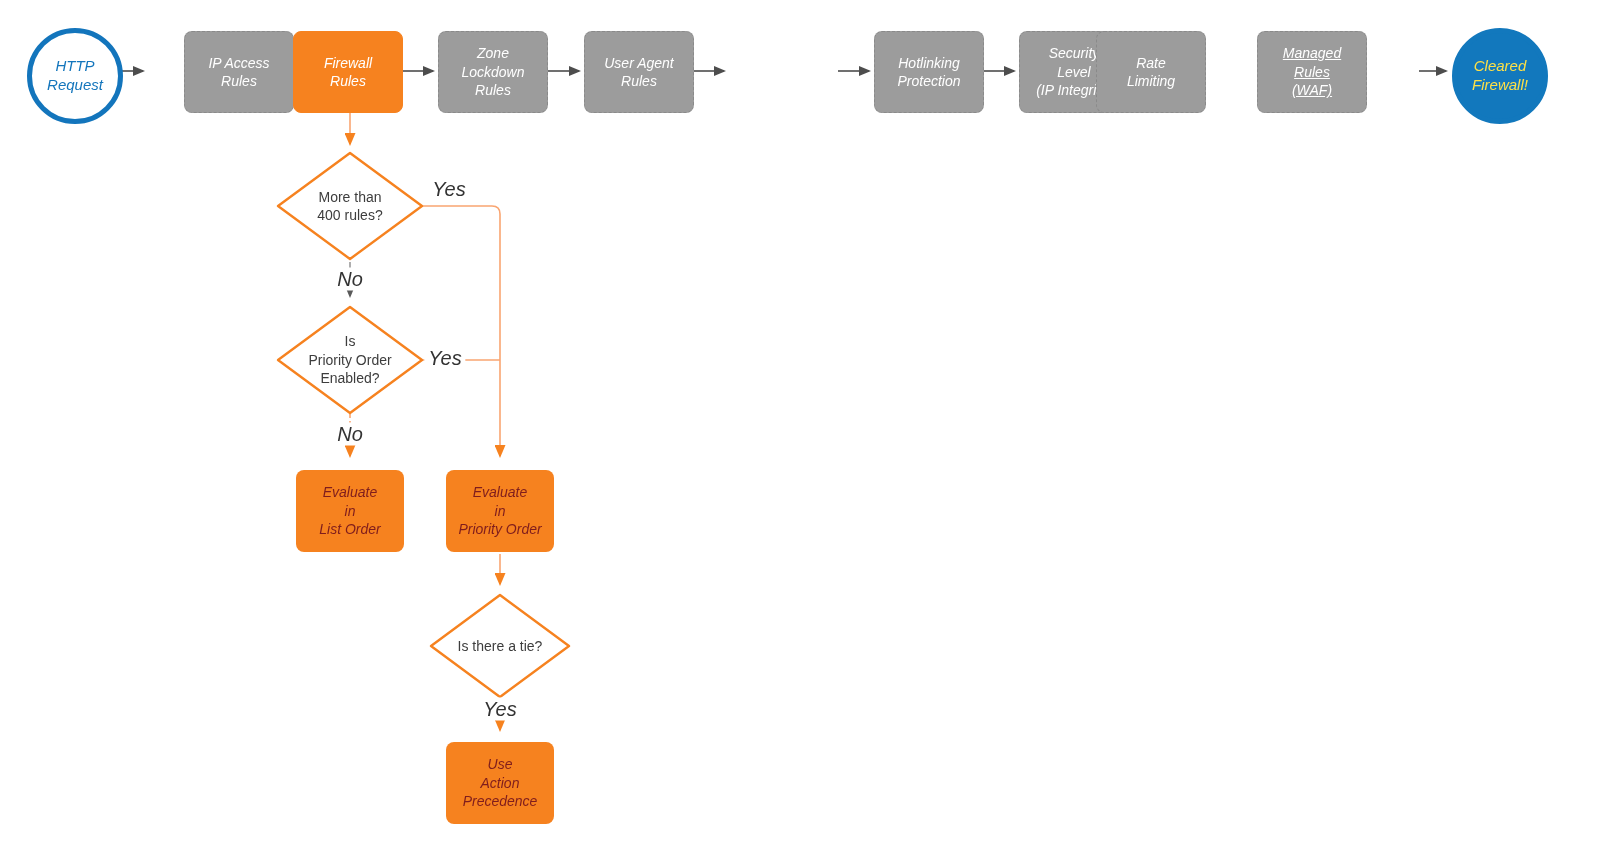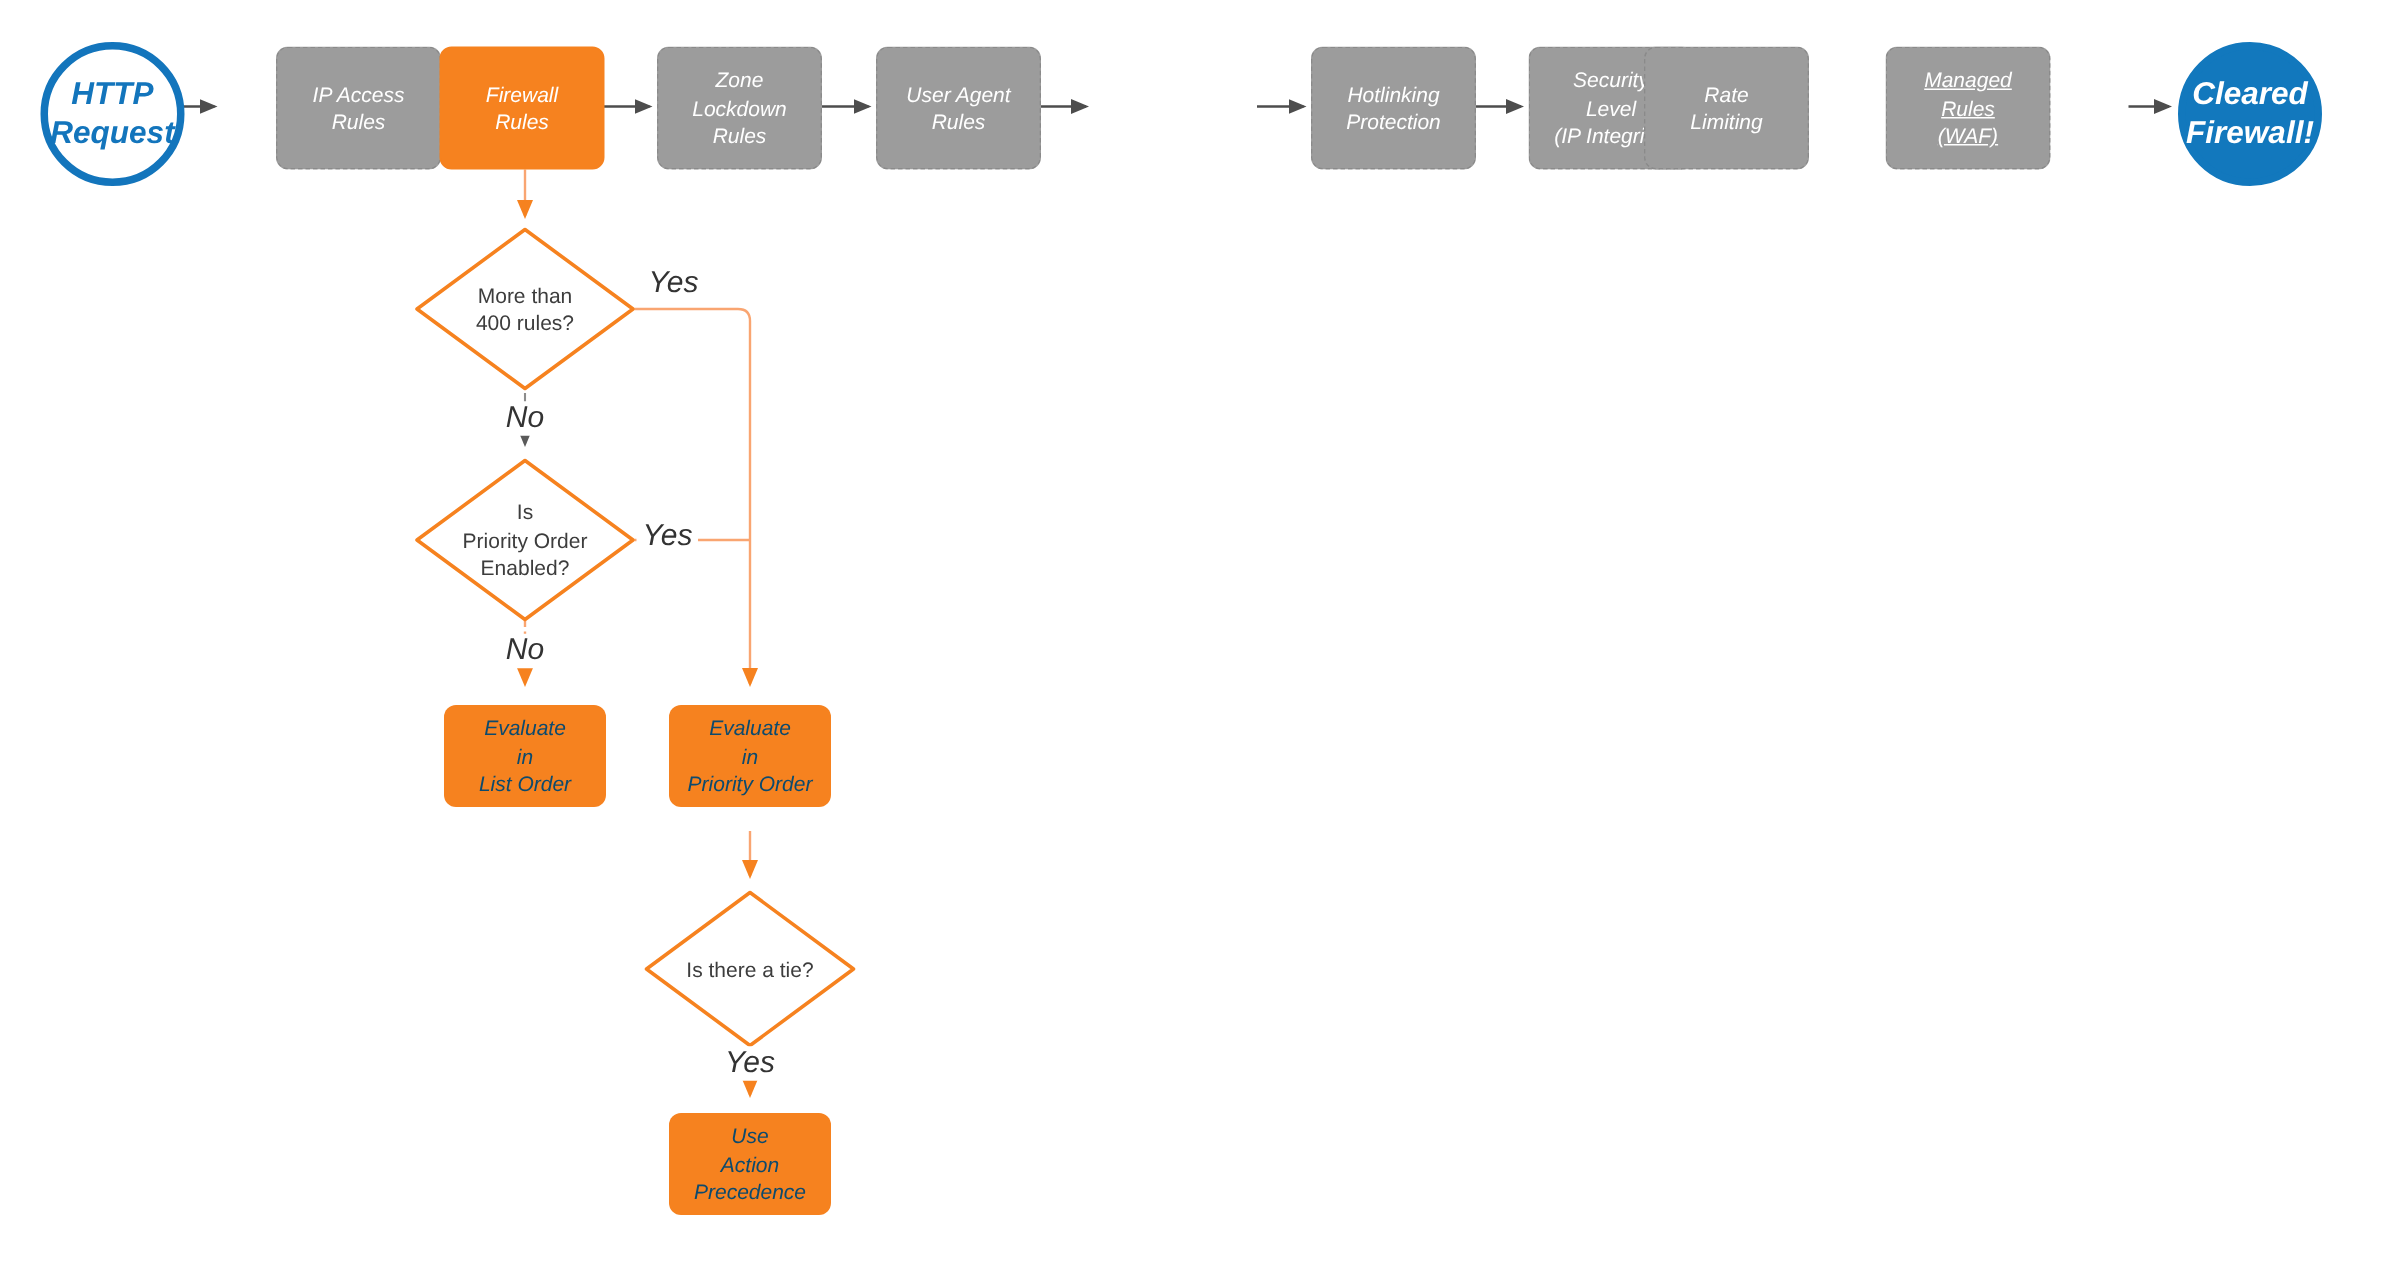--- a/index.html
+++ b/index.html
@@ -11,39 +11,39 @@
   .node{position:absolute;z-index:2;display:flex;align-items:center;justify-content:center;text-align:center;}
   .step-box{
     width:108px;height:80px;border-radius:8px;
     background:#9c9c9c;border:1px dashed #8a8a8a;
     color:#ffffff;font-style:italic;font-size:14px;line-height:1.32;
     white-space:pre-line;
   }
   .step-box.orange{background:#f6821f;border:1px solid #f6821f;}
   .terminal{
     width:86px;height:86px;border-radius:50%;
-    font-weight:bold;font-style:italic;font-size:21px;line-height:1.25;
+    font-weight:normal;font-style:italic;font-size:15px;line-height:1.25;
     white-space:pre-line;
   }
   .terminal.start{background:#ffffff;border:5px solid #1375bc;color:#1375bc;}
-  .terminal.end{background:#1278bd;border:5px solid #1278bd;color:#ffffff;}
+  .terminal.end{background:#1278bd;border:5px solid #1278bd;color:#fde047;}
   .diamond{z-index:2;}
   .diamond svg{position:absolute;left:0;top:0;}
   .diamond .dtext{
     position:relative;z-index:3;color:#3d3d3d;font-size:14px;line-height:1.32;
     text-align:center;white-space:pre-line;
   }
   .edge-label{
     position:absolute;z-index:4;transform:translate(-50%,-50%);
     background:#ffffff;padding:0 4px;color:#333333;
     font-style:italic;font-size:20px;
   }
   .action-box{
-    width:108px;height:68px;border-radius:8px;background:#f6821f;
-    color:#0c4a6e;font-style:italic;font-size:14px;line-height:1.35;
+    width:108px;height:82px;border-radius:8px;background:#f6821f;
+    color:#7f1d1d;font-style:italic;font-size:14px;line-height:1.35;
     white-space:pre-line;
   }
 </style>
 </head>
 <body>
 
 <div id="canvas">
 
   <svg id="connectors" width="1600" height="858" viewBox="0 0 1600 858">
     <defs>

